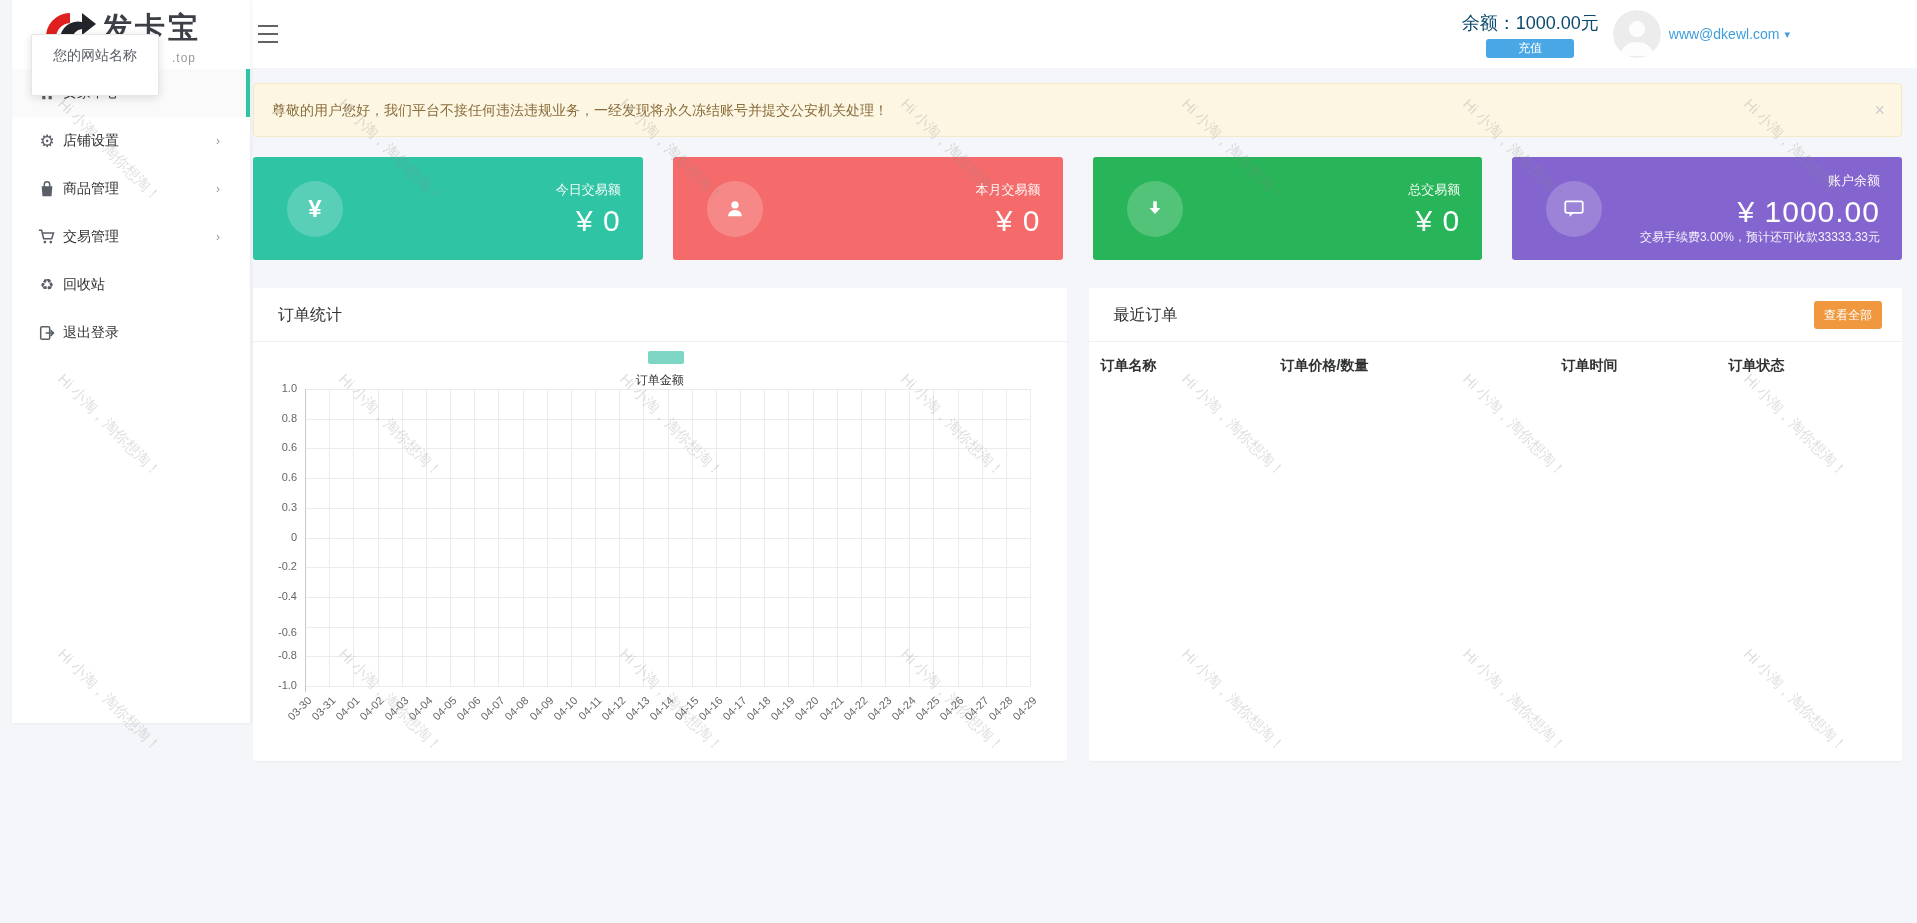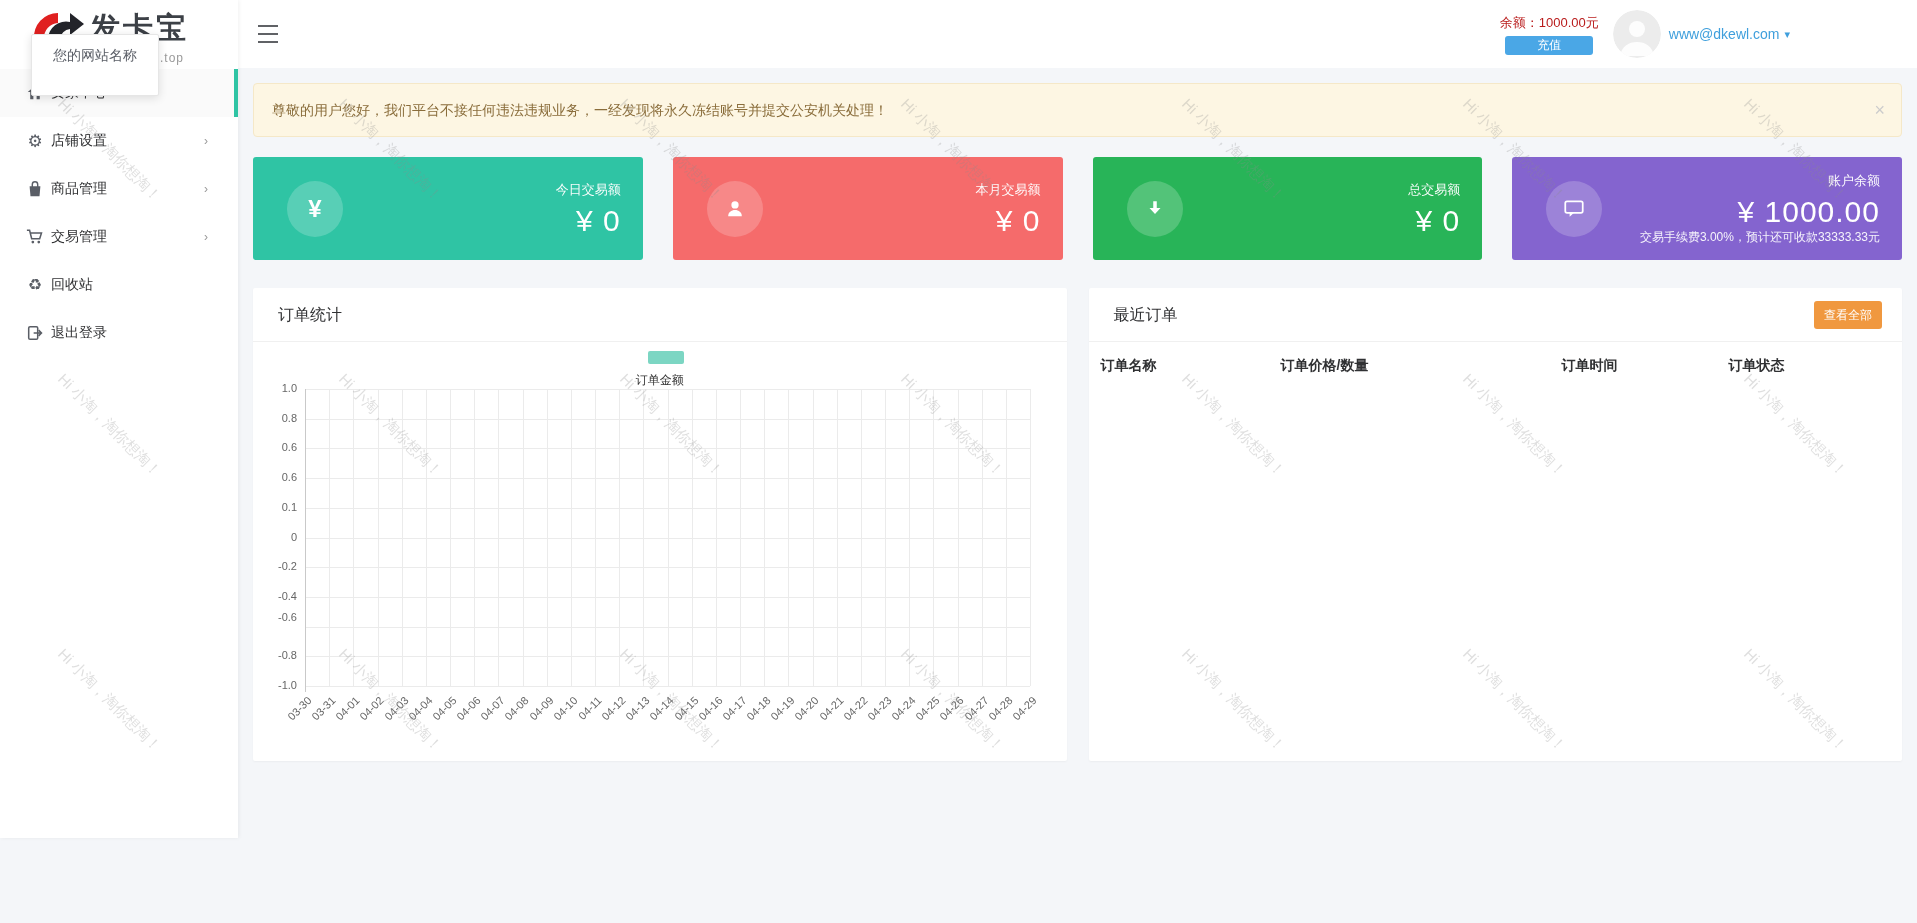--- a/index.html
+++ b/index.html
@@ -1,39 +1,39 @@
 <!DOCTYPE html>
 <html><head>
 <meta charset="utf-8">
 <style>
   * { margin:0; padding:0; box-sizing:border-box; }
   html,body { width:1917px; height:923px; overflow:hidden; }
   body { font-family:"Liberation Sans","DejaVu Sans",sans-serif; background:#f4f6f9; position:relative; color:#303133; }
 
   
-  .sidebar { position:absolute; left:0; top:0; width:238px; height:838px; background:#fff; box-shadow:1px 0 4px rgba(0,0,0,0.06); z-index:20; }
+  .sidebar { position:absolute; left:12px; top:0; width:238px; height:723px; background:#fff; box-shadow:1px 0 4px rgba(0,0,0,0.06); z-index:20; }
   .logo-row { position:relative; height:68px; }
   .logo-mark { position:absolute; left:30px; top:9px; }
   .logo-text { position:absolute; left:90px; top:8px; font-size:30px; font-weight:bold; color:#3c4046; letter-spacing:3px; }
   .logo-sub { position:absolute; left:160px; top:51px; font-size:12px; color:#9a9a9a; letter-spacing:1px;text-align:center; }
   .menu { position:absolute; top:69px; left:0; width:238px; }
   .menu-item { position:relative; height:48px; display:flex; align-items:center; padding-left:25px; cursor:pointer; }
   .menu-item.active { background:#fafafa; }
   .menu-item.active .active-bar { position:absolute; right:0; top:0; width:4px; height:48px; background:#2fc4a4; }
   .menu-icon { width:20px; height:20px; display:flex; align-items:center; justify-content:center; color:#5a5e66; font-size:17px; }
   .menu-label { margin-left:6px; font-size:14px; color:#303133; }
   .menu-arrow { position:absolute; right:30px; font-size:12px; color:#999; }
 
   
   .navbar { position:absolute; left:238px; top:0; width:1679px; height:68px; background:#fff; z-index:15; }
   .hamburger { position:absolute; left:20px; top:25px; width:22px; height:18px; display:flex; flex-direction:column; justify-content:space-between; cursor:pointer; }
   .hamburger span { display:block; width:20px; height:2px; background:#606266; }
   .nav-right { position:absolute; right:127px; top:0; height:68px; display:flex; align-items:center; }
   .balance-block { display:flex; flex-direction:column; align-items:center; margin-right:14px; }
-  .balance-text { font-size:13px; color:#b91c1c; white-space:nowrap; }
+  .balance-text { font-size:18px; color:#0c4a6e; white-space:nowrap; }
   .recharge-btn { margin-top:4px; width:88px; height:19px; line-height:19px; text-align:center; background:#4aa7e6; color:#fff; font-size:12px; border:none; border-radius:3px; cursor:pointer; }
   .avatar { width:48px; height:48px; border-radius:50%; overflow:hidden; margin-right:8px; cursor:pointer; }
   .email-block { display:flex; align-items:center; cursor:pointer; }
   .email-text { font-size:14px; color:#3f9fdc; }
   .caret { font-size:11px; color:#3f9fdc; margin-left:5px; }
 
   
   .site-tooltip { position:absolute; left:31px; top:34px; width:128px; min-height:62px; background:#fff; border:1px solid #e6e6e6; box-shadow:0 2px 10px rgba(0,0,0,0.12); border-radius:2px; padding:9px 14px; font-size:14px; line-height:1.6; color:#5a5e66; text-align:center; z-index:60; }
 
   
@@ -234,29 +234,29 @@
       <div class="plot" id="plot">
           <div class="hline" style="top: 0px;"></div>
           <div class="ylab" style="top: -7px;">1.0</div>
           <div class="hline" style="top: 30px;"></div>
           <div class="ylab" style="top: 23px;">0.8</div>
           <div class="hline" style="top: 59px;"></div>
           <div class="ylab" style="top: 52px;">0.6</div>
           <div class="hline" style="top: 89px;"></div>
           <div class="ylab" style="top: 82px;">0.6</div>
           <div class="hline" style="top: 119px;"></div>
-          <div class="ylab" style="top: 112px;">0.1</div>
+          <div class="ylab" style="top: 112px;">0.3</div>
           <div class="hline" style="top: 149px;"></div>
           <div class="ylab" style="top: 142px;">0</div>
           <div class="hline" style="top: 178px;"></div>
           <div class="ylab" style="top: 171px;">-0.2</div>
           <div class="hline" style="top: 208px;"></div>
           <div class="ylab" style="top: 201px;">-0.4</div>
           <div class="hline" style="top: 238px;"></div>
-          <div class="ylab" style="top: 222px;">-0.6</div>
+          <div class="ylab" style="top: 237px;">-0.6</div>
           <div class="hline" style="top: 267px;"></div>
           <div class="ylab" style="top: 260px;">-0.8</div>
           <div class="hline" style="top: 297px;"></div>
           <div class="ylab" style="top: 290px;">-1.0</div>
           <div class="vline axis" style="left: 0px;"></div>
           <div class="xlab" style="right: 725px;">03-30</div>
           <div class="vline" style="left: 24.2px;"></div>
           <div class="xlab" style="right: 700.8px;">03-31</div>
           <div class="vline" style="left: 48.3px;"></div>
           <div class="xlab" style="right: 676.7px;">04-01</div>

